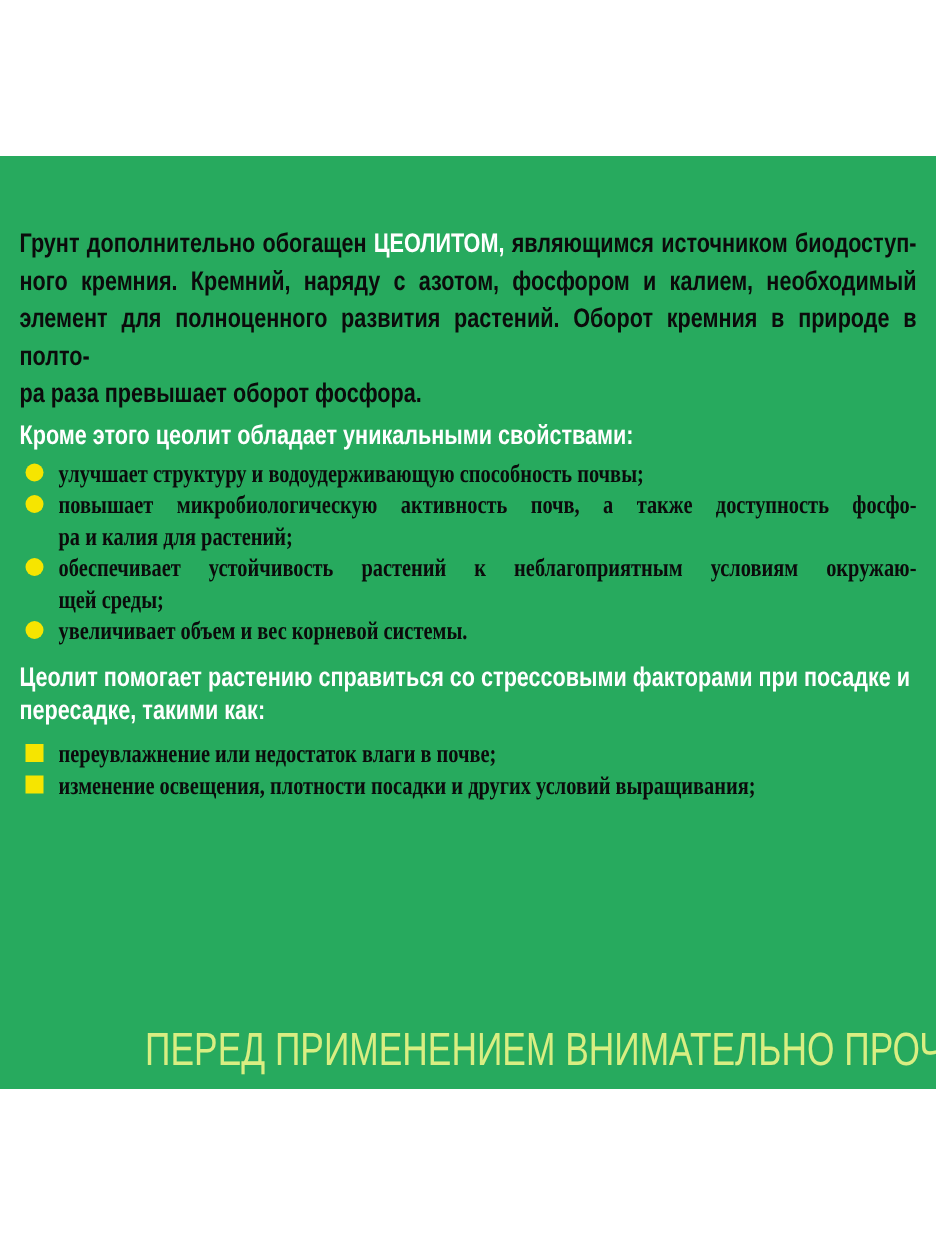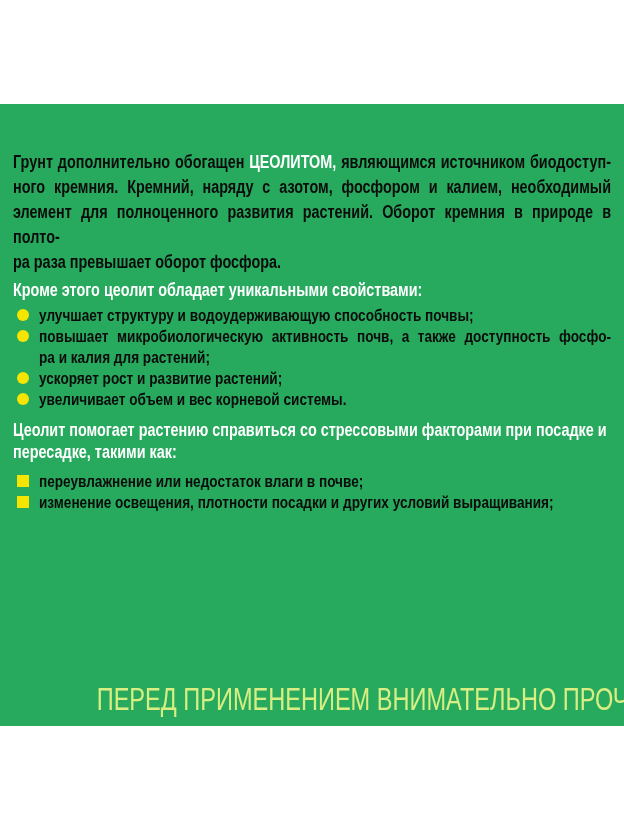--- a/index.html
+++ b/index.html
@@ -30,21 +30,21 @@
   }
   .jline { text-align:justify; text-align-last:justify; }
   .hl { color:#ffffff; }
 
   .heading {
     margin:4px 0 0 0;
     font-weight:bold; font-size:18px; line-height:22px;
     color:#ffffff;
   }
 
-  ul.blist { list-style:none; margin:4px 0 0 0; padding:0; }
+  ul.blist { list-style:none; margin:4px 0 0 0; padding:0;font-family:Liberation Serif, serif; }
   ul.blist li {
     position:relative; padding-left:26px;
     font-weight:bold; font-size:17px; line-height:21px;
     color:#0b0b0b;
   }
   .bullet {
     position:absolute; left:4px; top:4px;
     width:12px; height:12px; background:#f6e500;
   }
   .bullet.round { border-radius:50%; }
@@ -91,21 +91,22 @@
       <li>
         <span class="bullet round" style="background: rgb(246, 229, 0);"></span>
         <div class="li-text">
           <div class="jline">повышает микробиологическую активность почв, а также доступность фосфо-</div>
           <div>ра и калия для растений;</div>
         </div>
       </li>
       <li>
         <span class="bullet round" style="background: rgb(246, 229, 0);"></span>
         <div class="li-text">
-          <div>ускоряет рост и развитие растений;</div>
+          <div class="jline">обеспечивает устойчивость растений к неблагоприятным условиям окружаю-</div>
+          <div>щей среды;</div>
         </div>
       </li>
       <li>
         <span class="bullet round" style="background: rgb(246, 229, 0);"></span>
         <div class="li-text">
           <div>увеличивает объем и вес корневой системы.</div>
         </div>
       </li>
     </ul>
 

